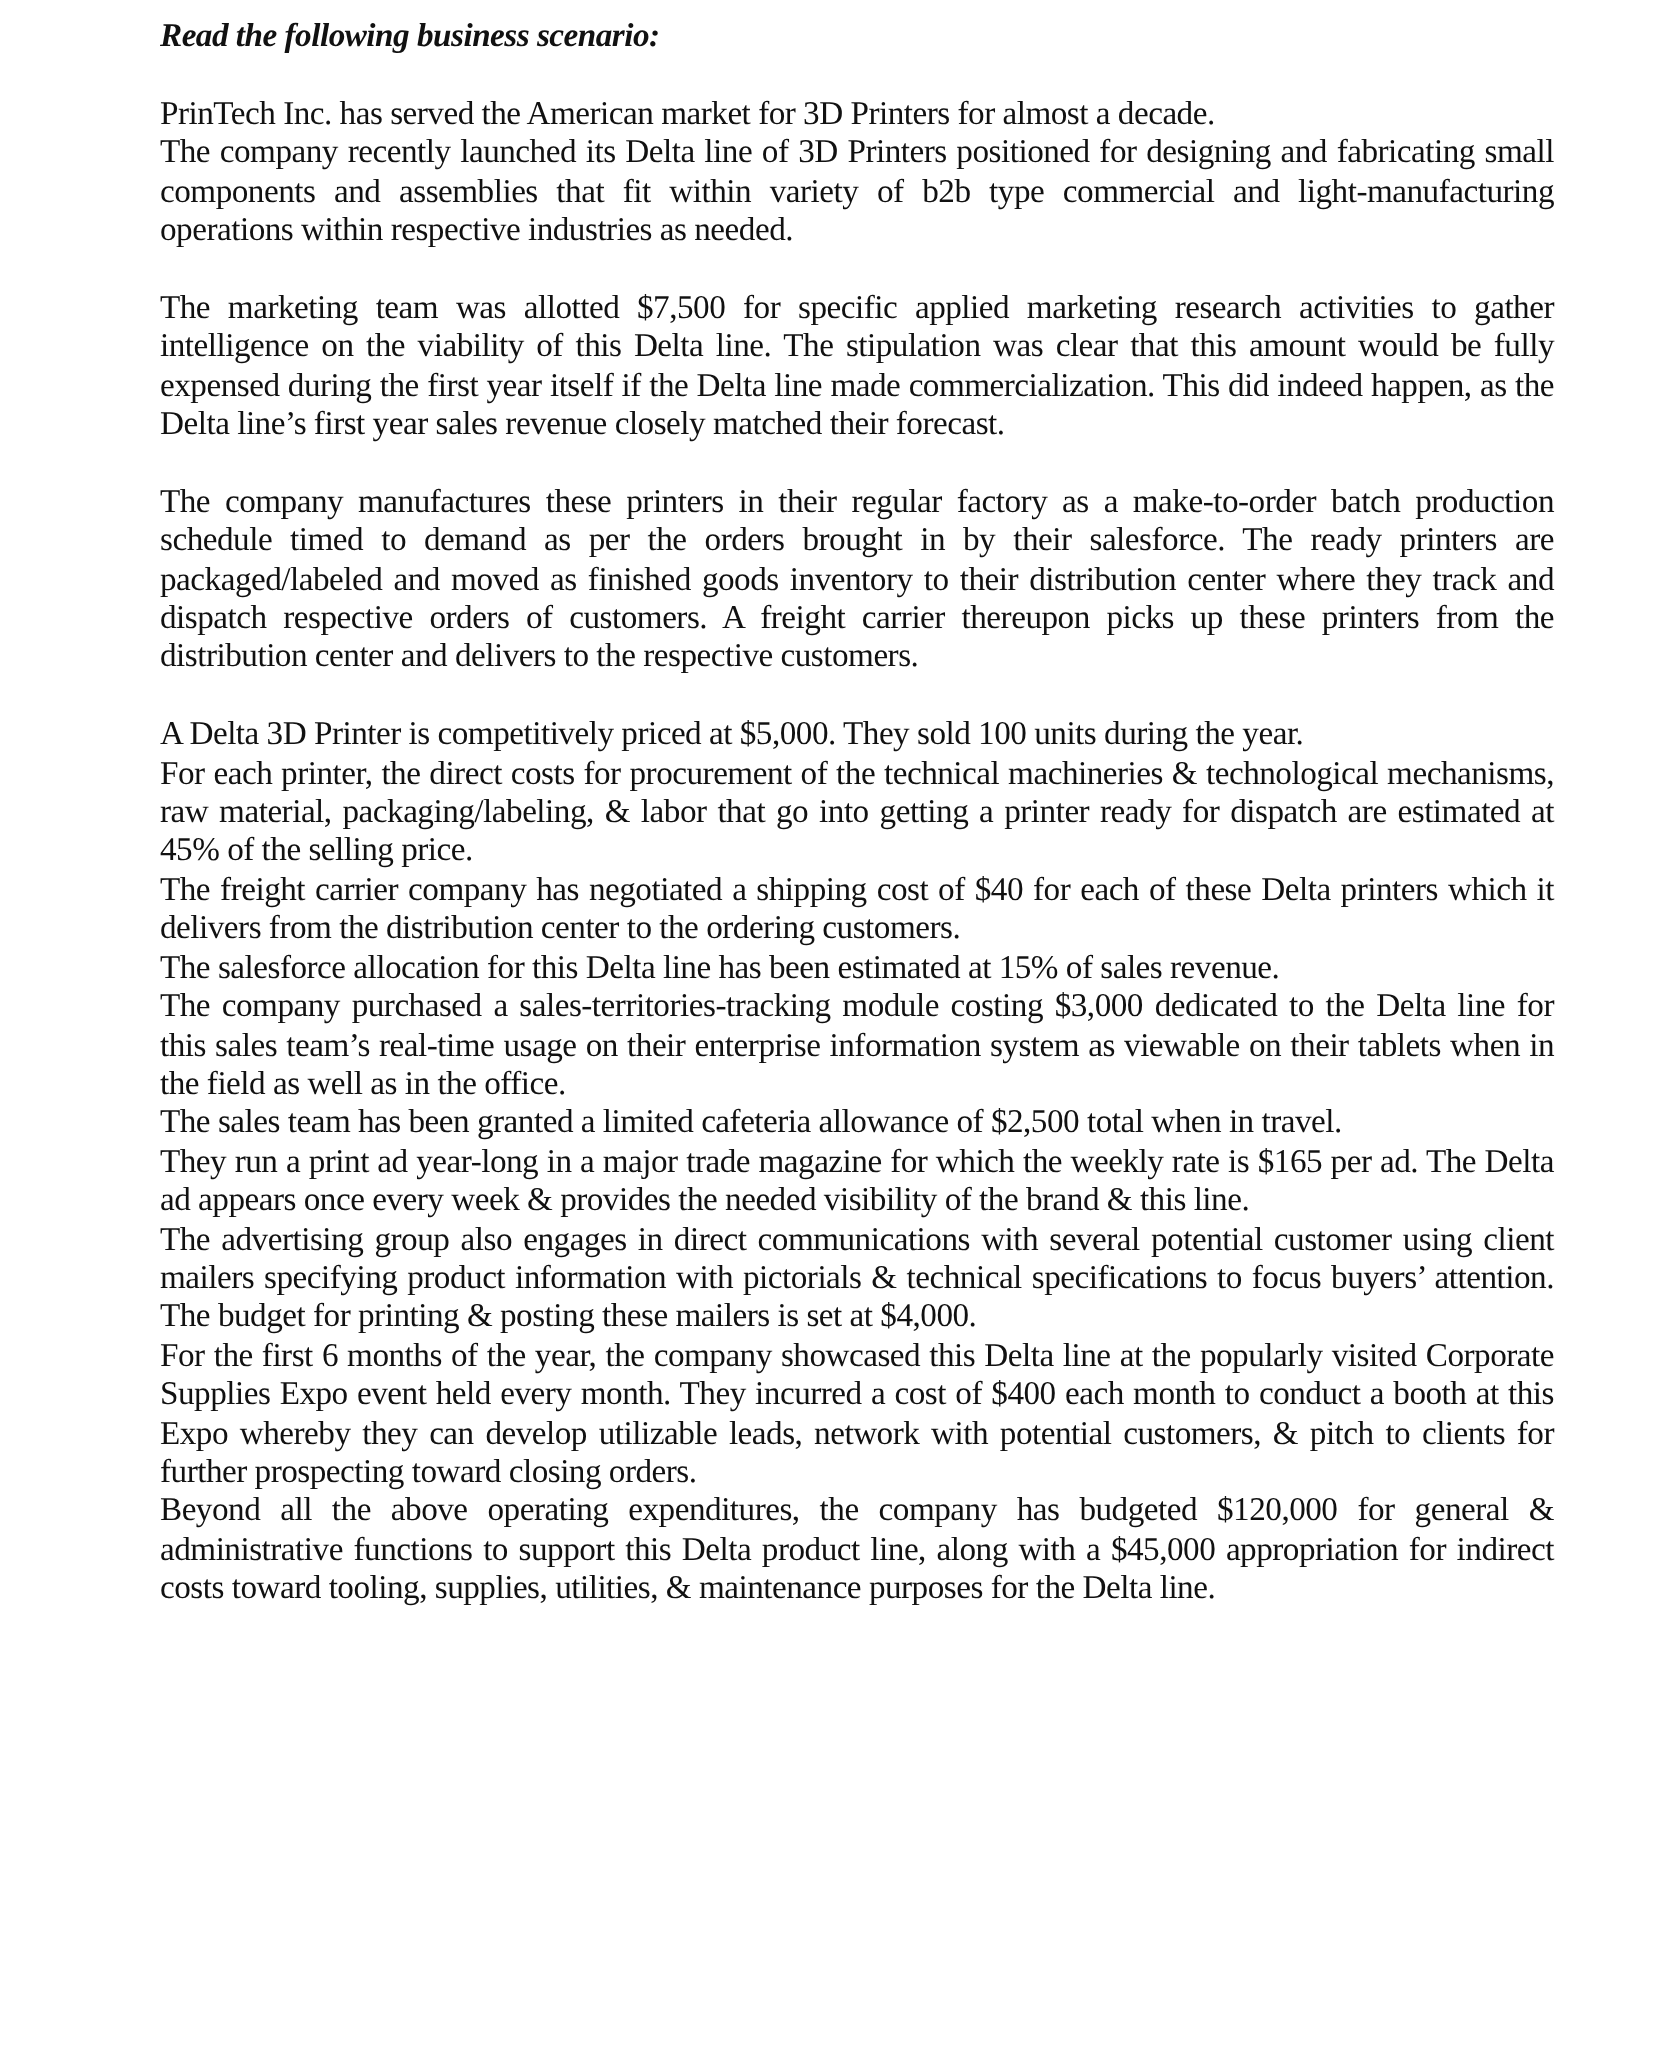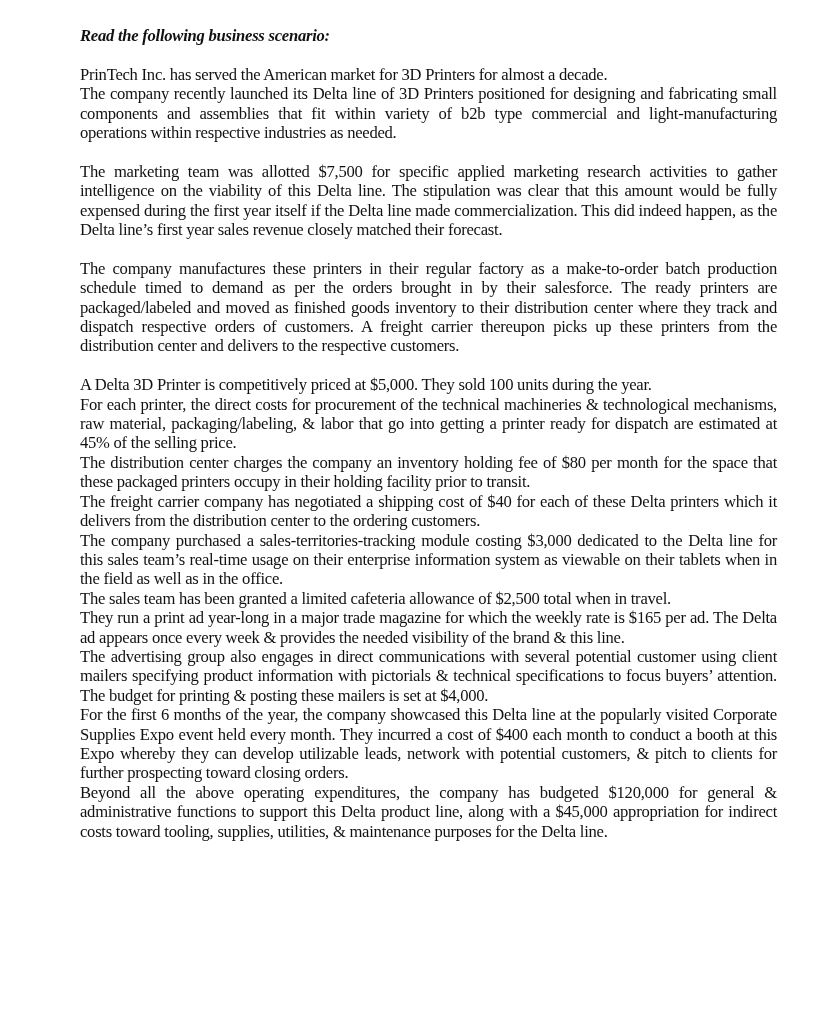--- a/index.html
+++ b/index.html
@@ -11,21 +11,21 @@
     width: 835px;
     height: 1024px;
     overflow: hidden;
     position: relative;
     font-family: "Liberation Serif", "DejaVu Serif", serif;
     color: #111111;
   }
   .page {
     position: absolute;
     left: 80px;
-    top: 26px;
+    top: 8px;
     width: 697px;
     font-size: 16.6px;
     line-height: 19.4px;
     letter-spacing: -0.25px;
   }
   .heading {
     font-weight: bold;
     font-style: italic;
     margin: 0 0 19.4px 0;
   }
@@ -56,22 +56,22 @@
     <span class="line-block">The marketing team was allotted $7,500 for specific applied marketing research activities to gather intelligence on the viability of this Delta line. The stipulation was clear that this amount would be fully expensed during the first year itself if the Delta line made commercialization. This did indeed happen, as the Delta line’s first year sales revenue closely matched their forecast.</span>
   </div>
 
   <div class="para">
     <span class="line-block">The company manufactures these printers in their regular factory as a make-to-order batch production schedule timed to demand as per the orders brought in by their salesforce. The ready printers are packaged/labeled and moved as finished goods inventory to their distribution center where they track and dispatch respective orders of customers. A freight carrier thereupon picks up these printers from the distribution center and delivers to the respective customers.</span>
   </div>
 
   <div class="para">
     <span class="line-block">A Delta 3D Printer is competitively priced at $5,000. They sold 100 units during the year.</span>
     <span class="line-block">For each printer, the direct costs for procurement of the technical machineries &amp; technological mechanisms, raw material, packaging/labeling, &amp; labor that go into getting a printer ready for dispatch are estimated at 45% of the selling price.</span>
-    <span class="line-block">The distribution center charges the company an inventory holding fee of $80 per month for the space that these packaged printers occupy in their holding facility prior to transit.</span>
     <span class="line-block">The freight carrier company has negotiated a shipping cost of $40 for each of these Delta printers which it delivers from the distribution center to the ordering customers.</span>
+    <span class="line-block">The salesforce allocation for this Delta line has been estimated at 15% of sales revenue.</span>
     <span class="line-block">The company purchased a sales-territories-tracking module costing $3,000 dedicated to the Delta line for this sales team’s real-time usage on their enterprise information system as viewable on their tablets when in the field as well as in the office.</span>
     <span class="line-block">The sales team has been granted a limited cafeteria allowance of $2,500 total when in travel.</span>
     <span class="line-block">They run a print ad year-long in a major trade magazine for which the weekly rate is $165 per ad. The Delta ad appears once every week &amp; provides the needed visibility of the brand &amp; this line.</span>
     <span class="line-block">The advertising group also engages in direct communications with several potential customer using client mailers specifying product information with pictorials &amp; technical specifications to focus buyers’ attention. The budget for printing &amp; posting these mailers is set at $4,000.</span>
     <span class="line-block">For the first 6 months of the year, the company showcased this Delta line at the popularly visited Corporate Supplies Expo event held every month. They incurred a cost of $400 each month to conduct a booth at this Expo whereby they can develop utilizable leads, network with potential customers, &amp; pitch to clients for further prospecting toward closing orders.</span>
     <span class="line-block">Beyond all the above operating expenditures, the company has budgeted $120,000 for general &amp; administrative functions to support this Delta product line, along with a $45,000 appropriation for indirect costs toward tooling, supplies, utilities, &amp; maintenance purposes for the Delta line.</span>
   </div>
 </div>
 
 </body></html>

